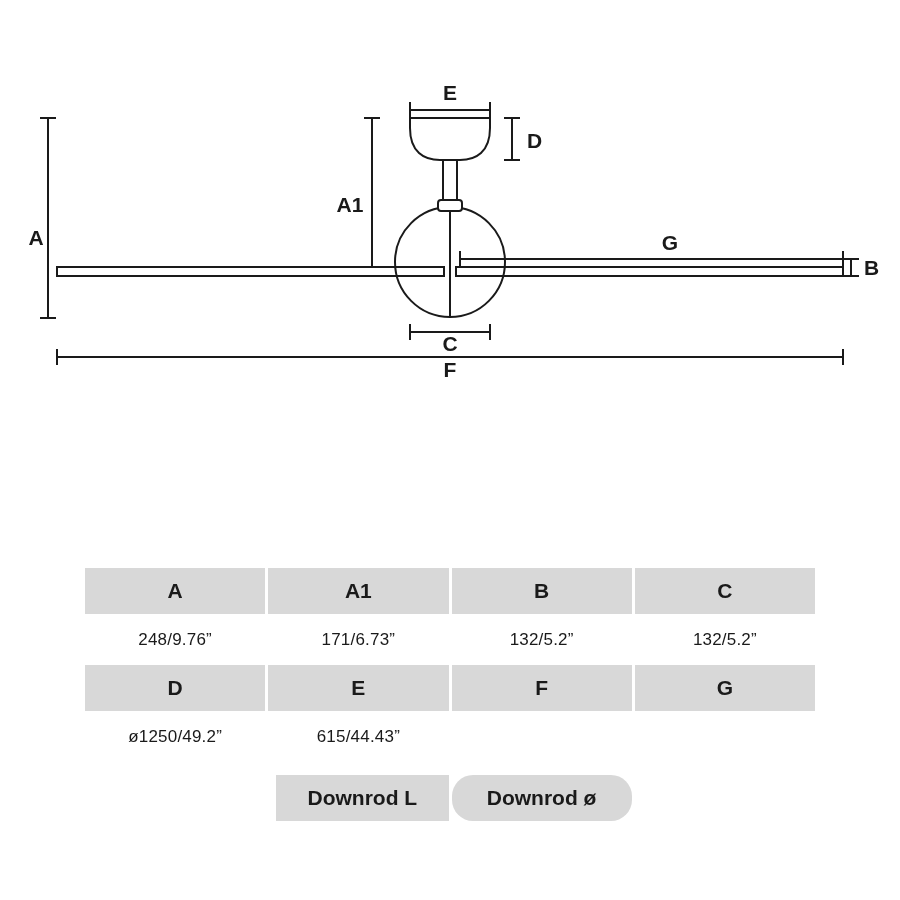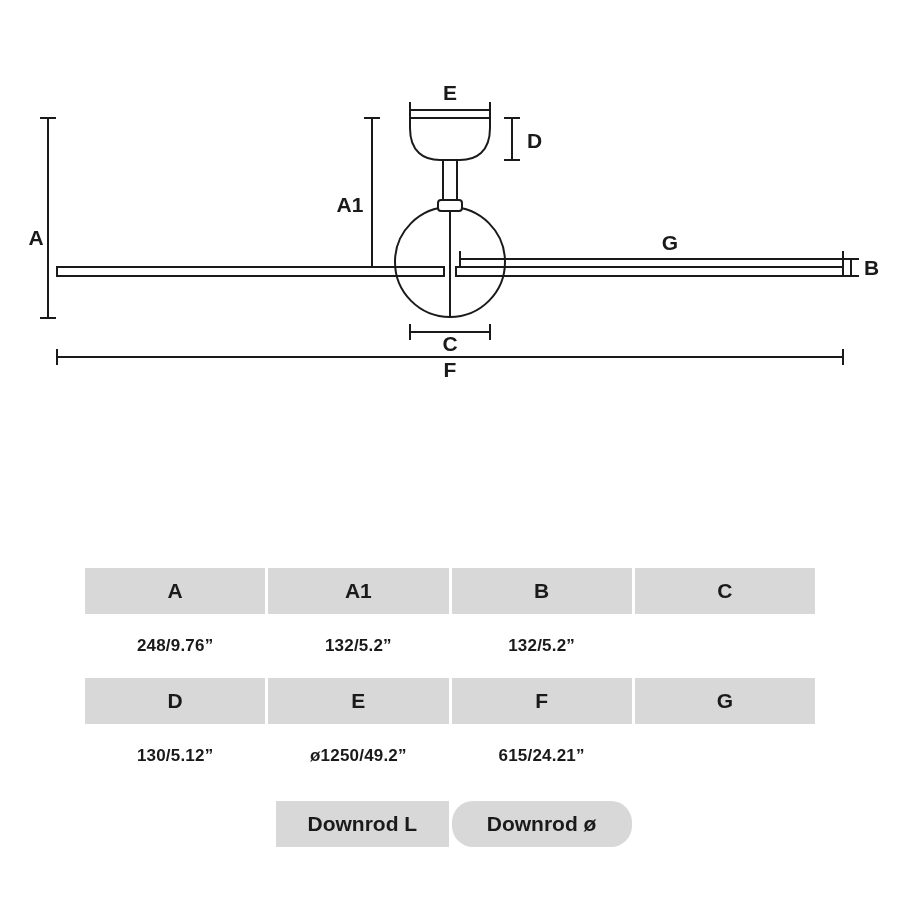--- a/index.html
+++ b/index.html
@@ -43,25 +43,25 @@
     height: 46px;
     display: flex;
     align-items: center;
     justify-content: center;
     font-weight: bold;
     font-size: 21px;
     color: #1a1a1a;
   }
   .vcell {
     background: transparent;
-    height: 64px;
+    height: 51px;
     display: flex;
     align-items: center;
     justify-content: center;
-    font-weight: 700;
+    font-weight: 400;
     font-size: 17px;
     letter-spacing: 0.2px;
     color: #1a1a1a;
   }
   .col2 { grid-column: 2; margin-left: 8px; }
   .col3 { grid-column: 3; border-radius: 21px; }
 </style>
 </head>
 <body>
 
@@ -143,32 +143,32 @@
   </svg>
 
   <div class="dim-table">
 
     <div class="tgrid">
       <div class="hcell">A</div>
       <div class="hcell">A1</div>
       <div class="hcell">B</div>
       <div class="hcell">C</div>
       <div class="vcell">248/9.76”</div>
+      <div class="vcell">171/6.73”</div>
       <div class="vcell">132/5.2”</div>
       <div class="vcell">132/5.2”</div>
     </div>
 
     <div class="tgrid">
       <div class="hcell">D</div>
       <div class="hcell">E</div>
       <div class="hcell">F</div>
       <div class="hcell">G</div>
-      <div class="vcell">130/5.12”</div>
       <div class="vcell">ø1250/49.2”</div>
-      <div class="vcell">615/24.21”</div>
+      <div class="vcell">615/44.43”</div>
     </div>
 
     <div class="tgrid tgrid-downrod">
       <div class="hcell col2">Downrod L</div>
       <div class="hcell col3">Downrod ø</div>
     </div>
 
   </div>
 </div>
 

